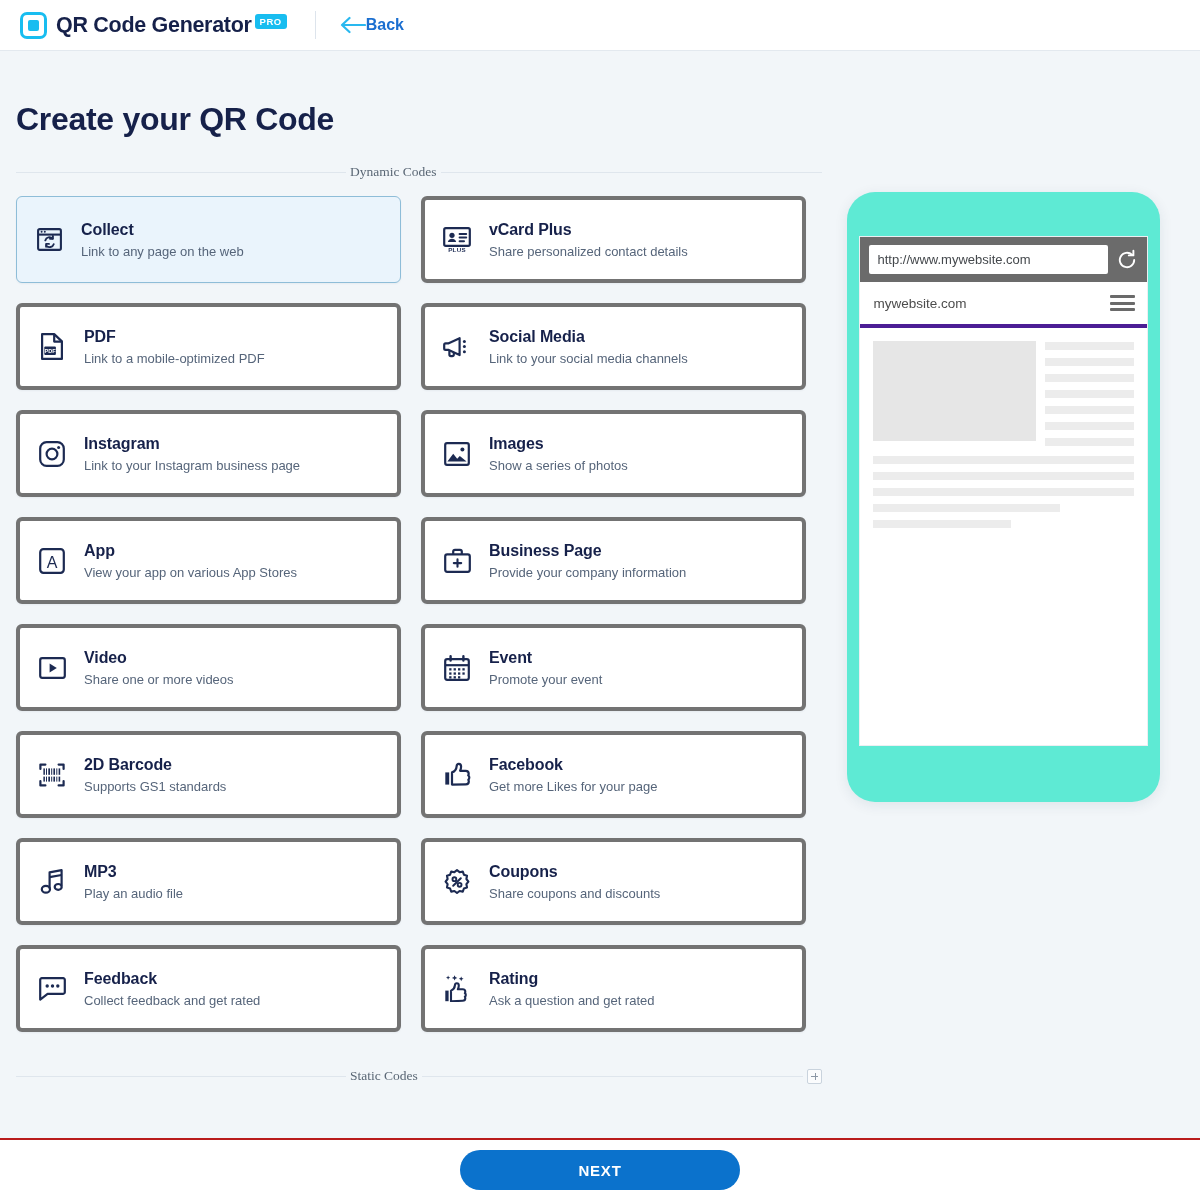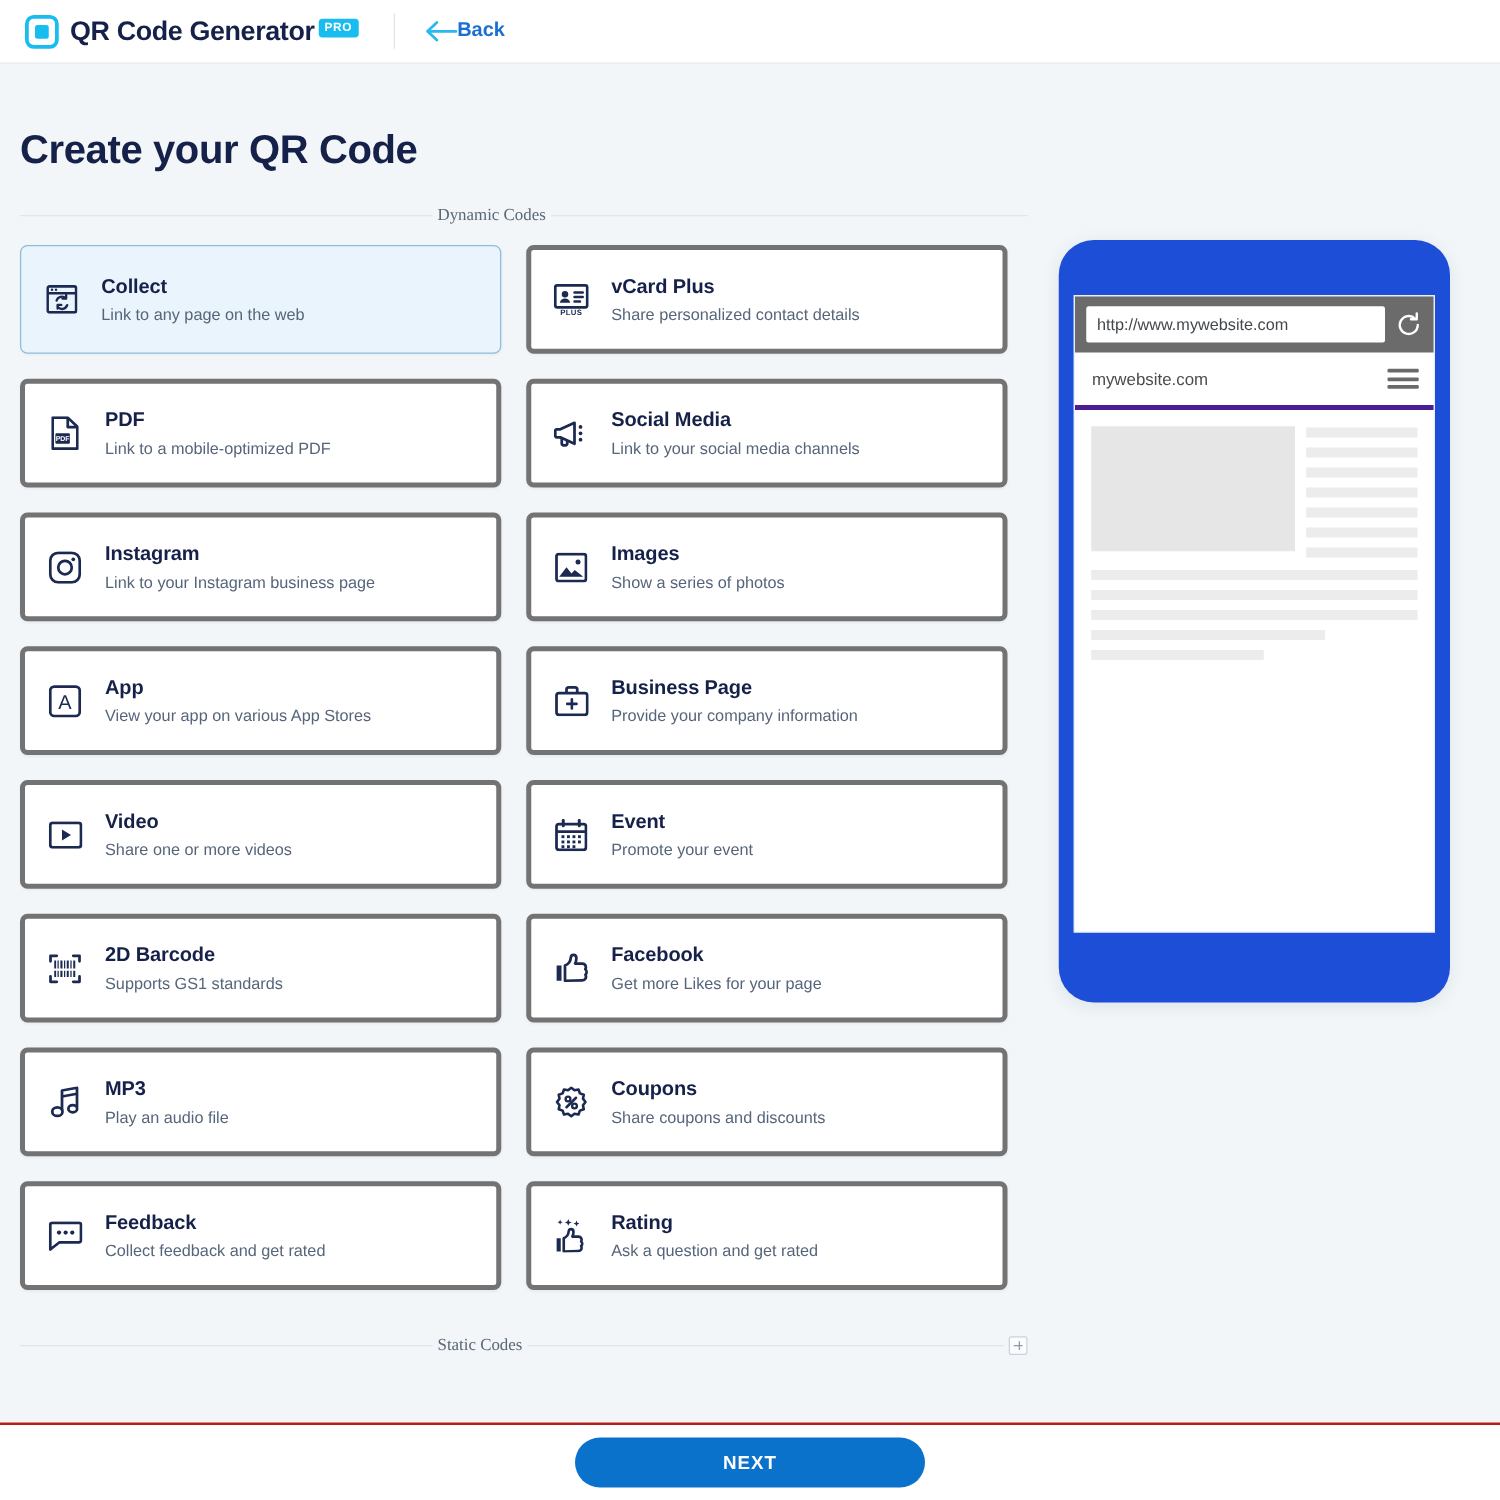--- a/index.html
+++ b/index.html
@@ -106,21 +106,21 @@
     border: 1px solid #8ebdd8;
   }
   .card .ico { flex: 0 0 30px; width: 30px; display: flex; align-items: center; justify-content: center; color: #1c2a52; }
   .card .txt { display: flex; flex-direction: column; gap: 5px; }
   .card .t { font-size: 16px; font-weight: 700; color: #16214a; letter-spacing: -0.1px; }
   .card .d { font-size: 13px; color: #56657a; }
 
   
   .phone {
     width: 313px; height: 610px;
-    background: #1d4ed8;
+    background: #5eead4;
     border-radius: 28px;
     box-shadow: 0 3px 14px rgba(25,50,80,0.09);
     padding: 44px 12px 56px 12px;
     display: flex; flex-direction: column;
   }
   .phone-screen {
     flex: 1 1 auto; border: 1px solid #eceff2; background: #fff;
     display: flex; flex-direction: column; overflow: hidden;
   }
   .browser-bar {

